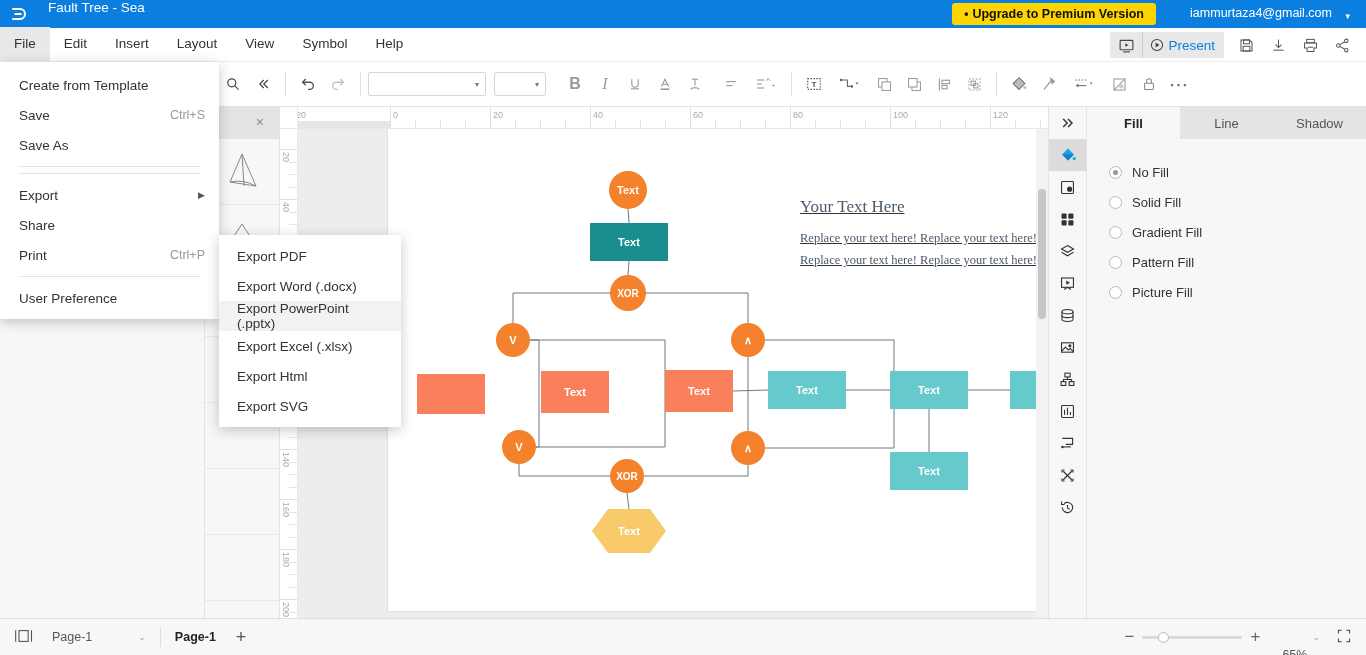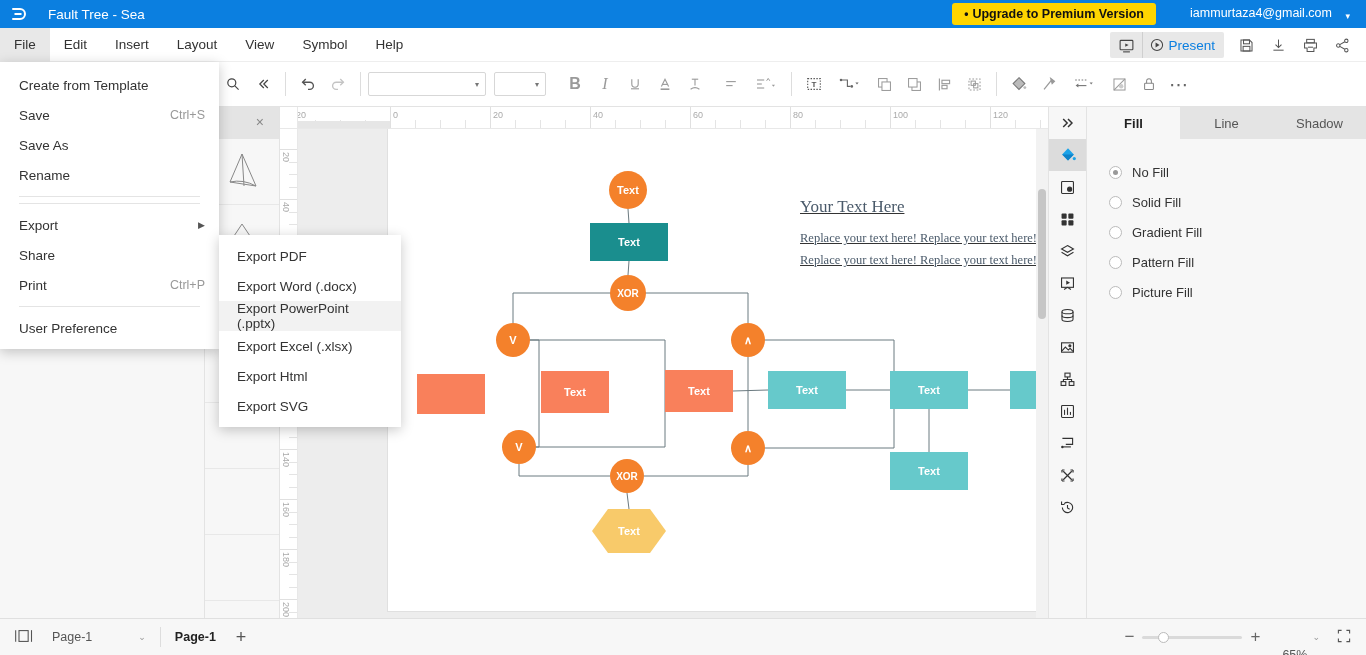--- a/index.html
+++ b/index.html
@@ -7,41 +7,41 @@
   body {
     width:1366px; height:655px; overflow:hidden;
     font-family:"Liberation Sans", sans-serif;
     font-size:13px; color:#333; background:#fff;
     position:relative;
   }
 
   
   #titlebar {
     position:absolute; left:0; top:0; width:1366px; height:28px;
-    background:#0B7FE0; display:flex; align-items:center;
+    background:#0B7FE0; display:flex; align-items:flex-start;
   }
   #app-logo {
     width:40px; height:28px; display:flex; align-items:center; justify-content:center;
   }
   #app-logo svg { display:block; }
   #doc-title { color:#fff; font-size:13.5px; margin-left:8px; }
   #upgrade-btn {
     position:absolute; right:210px; top:3px; height:22px;
     background:#FFD500; color:#111; font-weight:bold; font-size:12.5px;
     border-radius:3px; padding:0 12px; display:flex; align-items:center;
     cursor:pointer; white-space:nowrap;
   }
   #upgrade-dot { font-size:12px; margin-right:4px; }
   #account { position:absolute; right:34px; top:6px; color:#fff; font-size:12.5px; cursor:pointer; }
   #account-caret { position:absolute; right:16px; top:11px; color:#fff; font-size:9px; cursor:pointer; }
 
   
   #menubar {
     position:absolute; left:0; top:28px; width:1366px; height:34px;
-    background:#fff; display:flex; align-items:center; border-bottom:1px solid #eee;
+    background:#fff; display:flex; align-items:flex-end; border-bottom:1px solid #eee;
   }
   .menu-item {
     padding:0 14px; height:34px; line-height:34px; font-size:13.5px; color:#333;
     cursor:pointer;
   }
   .menu-item.active { background:#E8E8E8; }
 
   
   #menubar-right { position:absolute; right:8px; top:28px; height:34px; display:flex; align-items:center; }
   .mb-icon { width:32px; height:26px; display:flex; align-items:center; justify-content:center; cursor:pointer; color:#666; }
@@ -775,23 +775,20 @@
     <div class="fm-item">
       <span>Create from Template</span>
     </div>
     <div class="fm-item">
       <span>Save</span>
       <span class="fm-shortcut">Ctrl+S</span>
     </div>
     <div class="fm-item">
       <span>Save As</span>
     </div>
-    <div class="fm-item">
-      <span>Rename</span>
-    </div>
     <div class="fm-sep"></div>
     <div class="fm-sep"></div>
     <div class="fm-item">
       <span>Export</span>
       <span class="fm-arrow">▶</span>
     </div>
     <div class="fm-item">
       <span>Share</span>
     </div>
     <div class="fm-item">

